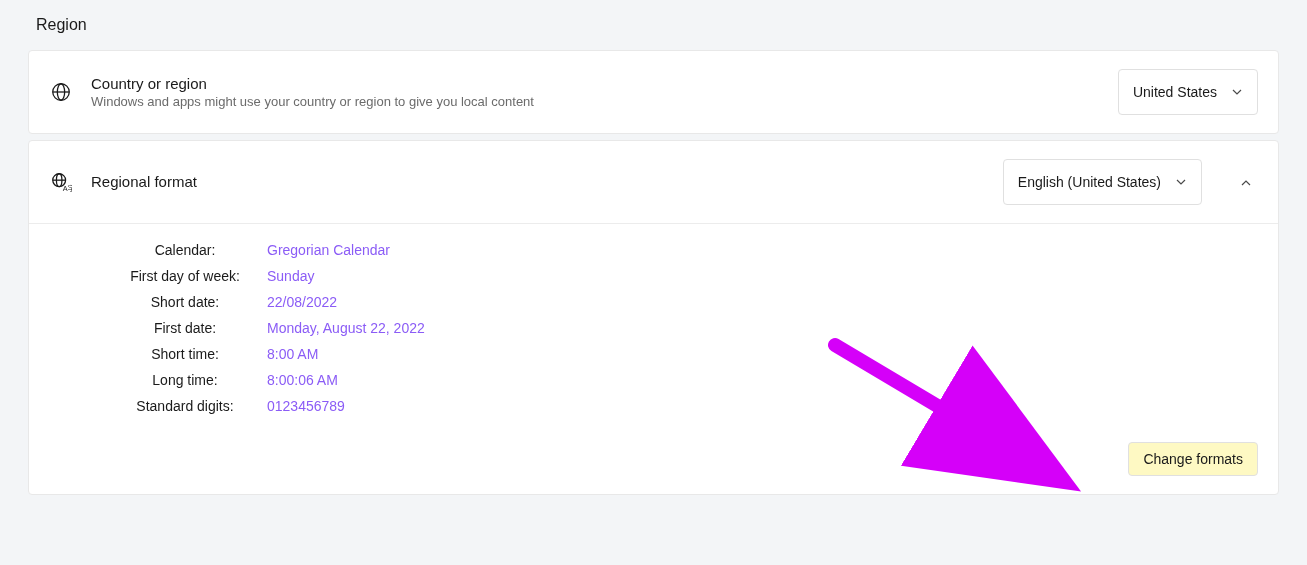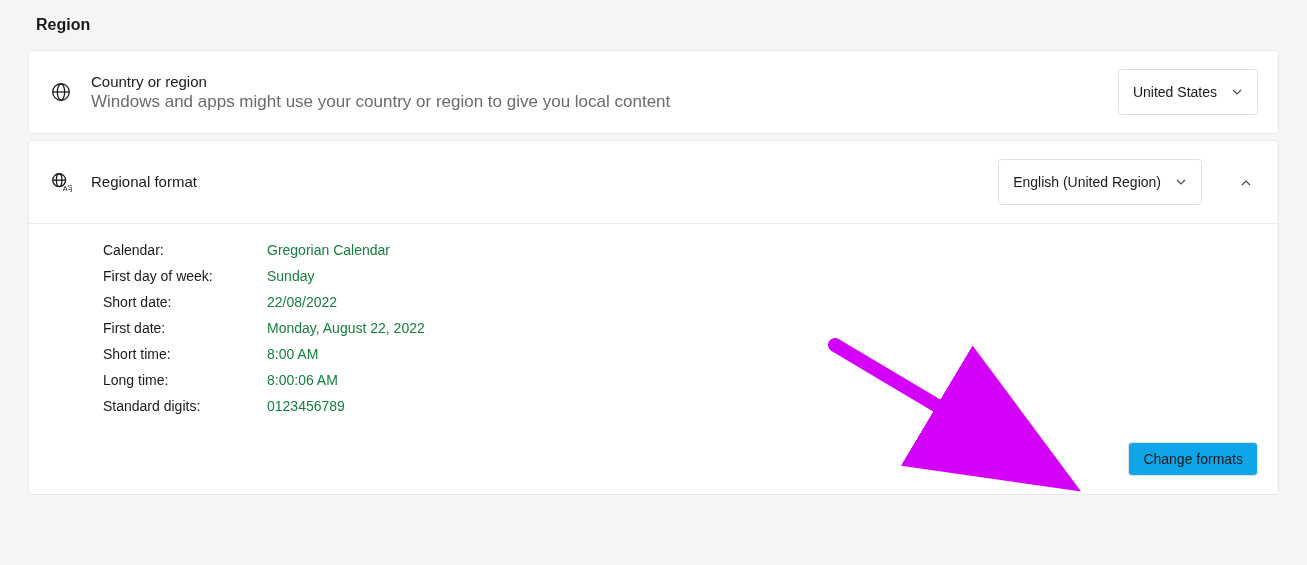--- a/index.html
+++ b/index.html
@@ -6,21 +6,21 @@
     body {
       font-family: "Segoe UI", -apple-system, sans-serif;
       background: #f3f5f7;
       width: 1307px;
       height: 565px;
       padding: 16px 28px;
       color: #1a1a1a;
     }
     .page-title {
       font-size: 16px;
-      font-weight: 700;
+      font-weight: 400;
       margin-bottom: 16px;
       margin-left: 8px;
     }
     .card {
       background: #fff;
       border: 1px solid #e8e8e8;
       border-radius: 4px;
       margin-bottom: 6px;
     }
     .card-header {
@@ -40,21 +40,21 @@
     .card-text {
       flex: 1;
     }
     .card-title {
       font-size: 15px;
       font-weight: 400;
       color: #1a1a1a;
       margin-bottom: 2px;
     }
     .card-desc {
-      font-size: 17px;
+      font-size: 13px;
       color: #6b6b6b;
     }
     .dropdown {
       display: flex;
       align-items: center;
       gap: 14px;
       padding: 14px 14px;
       border: 1px solid #e0e0e0;
       border-radius: 4px;
       background: #fff;
@@ -66,43 +66,44 @@
     .expand-btn {
       margin-left: 14px;
       padding: 6px;
       cursor: pointer;
       display: flex;
       align-items: center;
     }
     .card-body {
       border-top: 1px solid #ececec;
       padding: 18px 20px 18px 74px;
+      text-align: center;
     }
     .detail-row {
       display: flex;
       margin-bottom: 10px;
       font-size: 14px;
     }
     .detail-label {
       width: 164px;
       color: #1a1a1a;
     }
     .detail-value {
-      color: #15803d;
+      color: #8b5cf6;
     }
     .card-footer {
       display: flex;
       justify-content: flex-end;
       padding: 0 20px 18px 20px;
     }
     .button {
       padding: 8px 14px;
       border: 1px solid #e0e0e0;
       border-radius: 4px;
-      background: #0ea5e9;
+      background: #fef9c3;
       font-size: 14px;
       cursor: pointer;
       color: #1a1a1a;
     }
     .arrow-overlay {
       position: absolute;
       pointer-events: none;
     }
   </style>
 </head>
@@ -141,21 +142,21 @@
         <circle cx="10" cy="10" r="7"></circle>
         <ellipse cx="10" cy="10" rx="3" ry="7"></ellipse>
         <line x1="3" y1="10" x2="17" y2="10"></line>
         <text x="14" y="22" font-size="8" fill="#1a1a1a" stroke="none">A字</text>
       </svg>
     </div>
     <div class="card-text">
       <div class="card-title">Regional format</div>
     </div>
     <div class="dropdown">
-      <span>English (United Region)</span>
+      <span>English (United States)</span>
       <span class="chevron">
         <svg viewBox="0 0 12 12" width="12" height="12" fill="none" stroke="#4a4a4a" stroke-width="1.2">
             <polyline points="2,4 6,8 10,4"></polyline>
           </svg>
       </span>
     </div>
     <div class="expand-btn">
       <span class="chevron">
         <svg viewBox="0 0 12 12" width="14" height="14" fill="none" stroke="#4a4a4a" stroke-width="1.2">
             <polyline points="2,8 6,4 10,8"></polyline>

